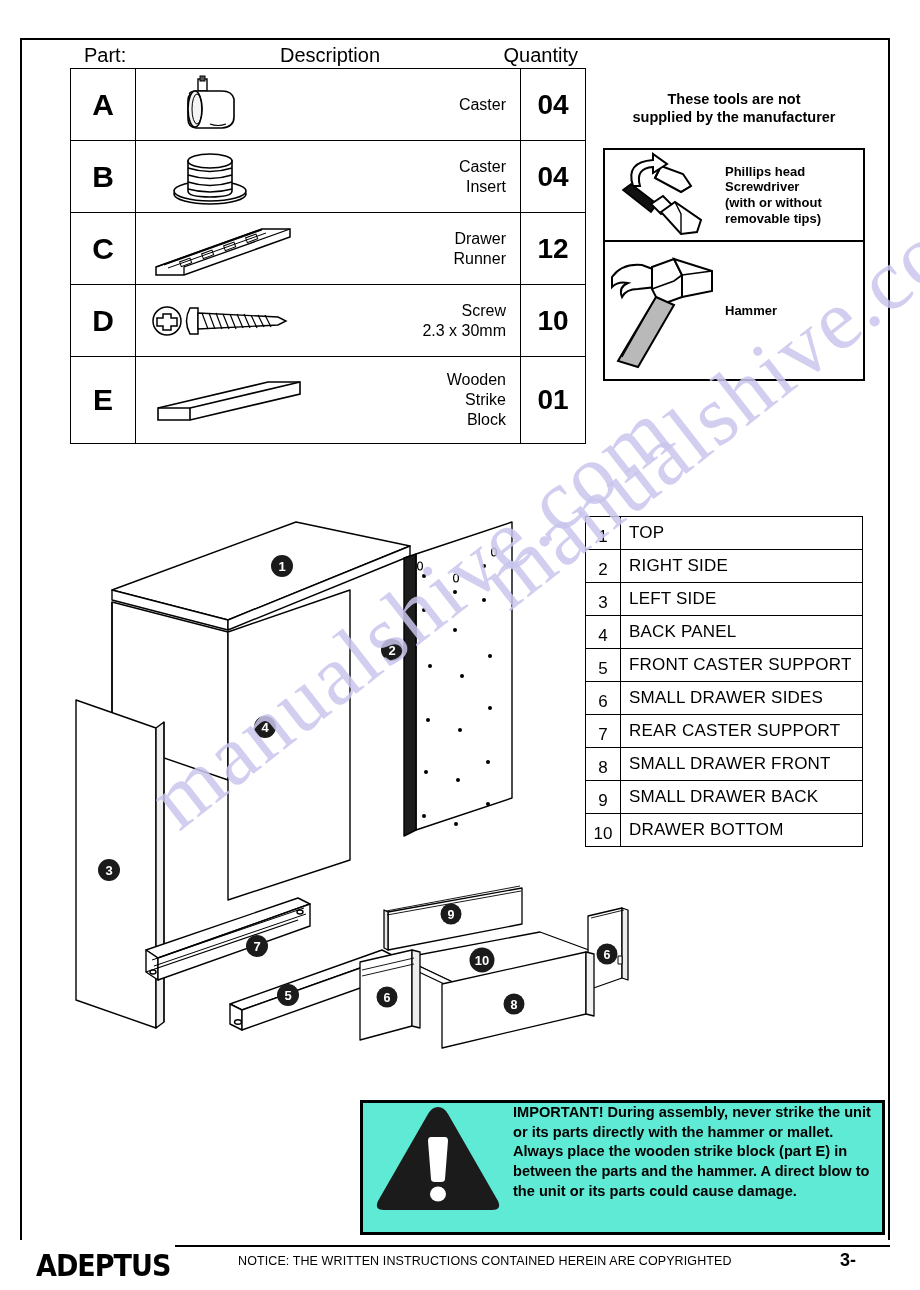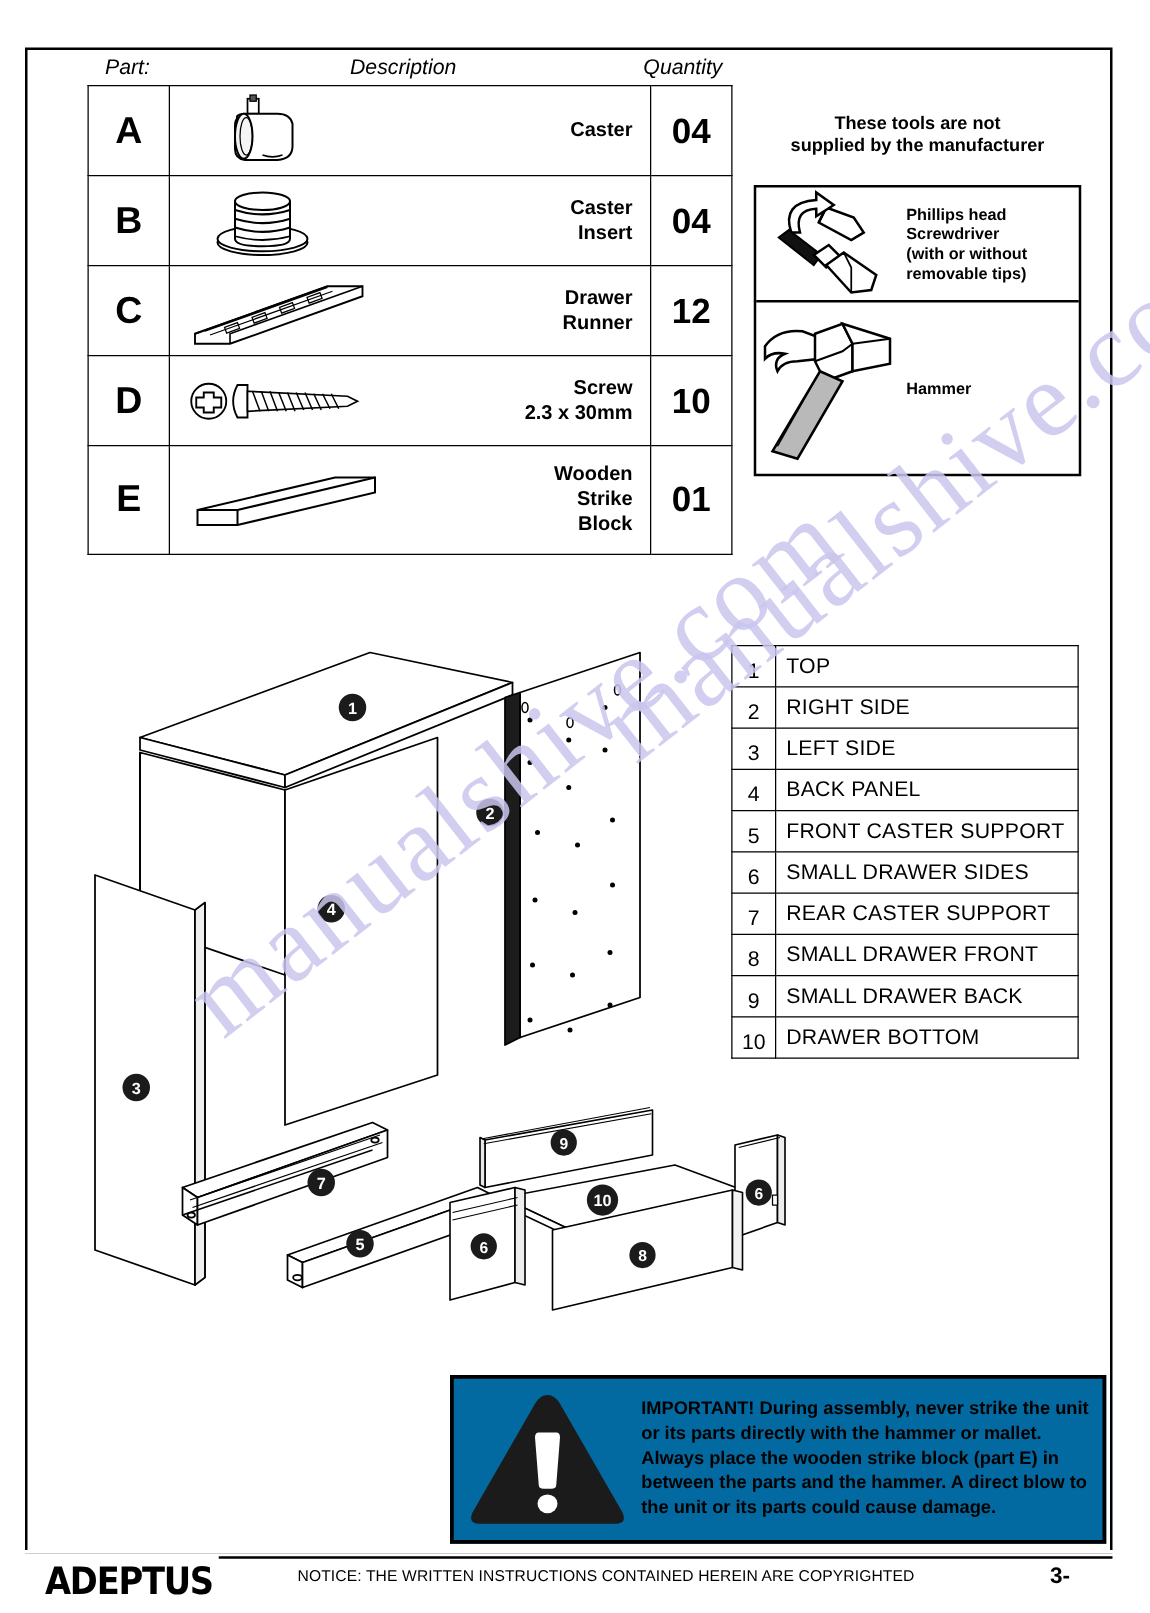--- a/index.html
+++ b/index.html
@@ -62,22 +62,21 @@
   
   #parts-table-wrap {
     position: absolute;
     left: 70px;
     top: 42px;
     width: 510px;
   }
   #parts-head {
     position: relative;
     height: 26px;
-    font-size: 17px;
-    font-style: italic;
+    font-size: 20px;
   }
   #parts-head .h-part { position: absolute; left: 14px;  top: 2px; }
   #parts-head .h-desc { position: absolute; left: 210px; top: 2px; }
   #parts-head .h-qty  { position: absolute; right: 2px;  top: 2px; }
 
   table.parts {
     border-collapse: collapse;
     width: 510px;
     table-layout: fixed;
   }
@@ -110,21 +109,20 @@
     height: 100%;
     padding: 0 10px 0 14px;
     box-sizing: border-box;
   }
   .desc-text {
     font-size: 16px;
     text-align: right;
     line-height: 1.25;
     white-space: pre-line;
     padding-right: 4px;
-    font-weight: bold;
   }
   .part-art { width: 160px; height: 60px; flex: 0 0 auto; }
 
   
   #tools-block {
     position: absolute;
     left: 603px;
     top: 90px;
     width: 262px;
   }
@@ -210,22 +208,22 @@
   
   #warning-box {
     position: absolute;
     left: 360px;
     top: 1100px;
     width: 525px;
     height: 135px;
     border: 3px solid #000;
     box-sizing: border-box;
     display: flex;
-    align-items: center;
-    background: #0369a1;
+    align-items: flex-start;
+    background: #5eead4;
     z-index: 6;
   }
   #warning-icon {
     flex: 0 0 150px;
     display: flex;
     align-items: center;
     justify-content: center;
   }
   #warning-text {
     font-size: 14.6px;

